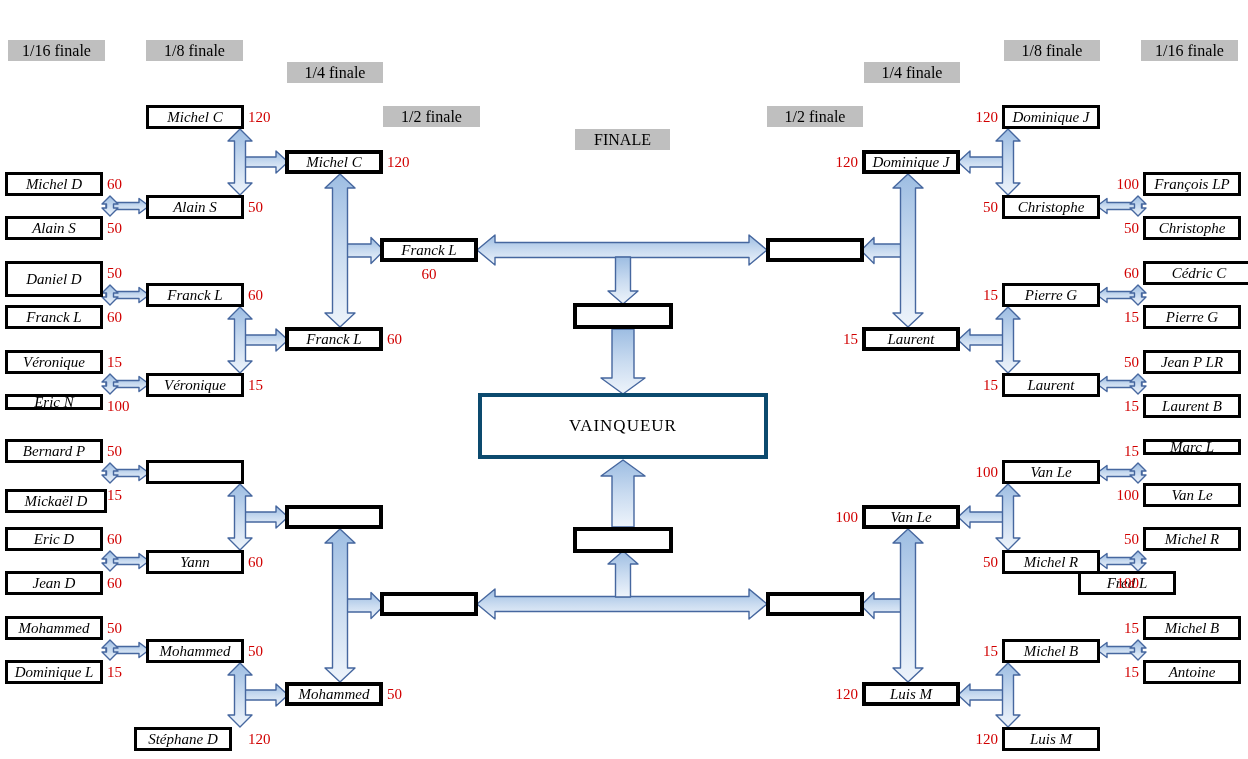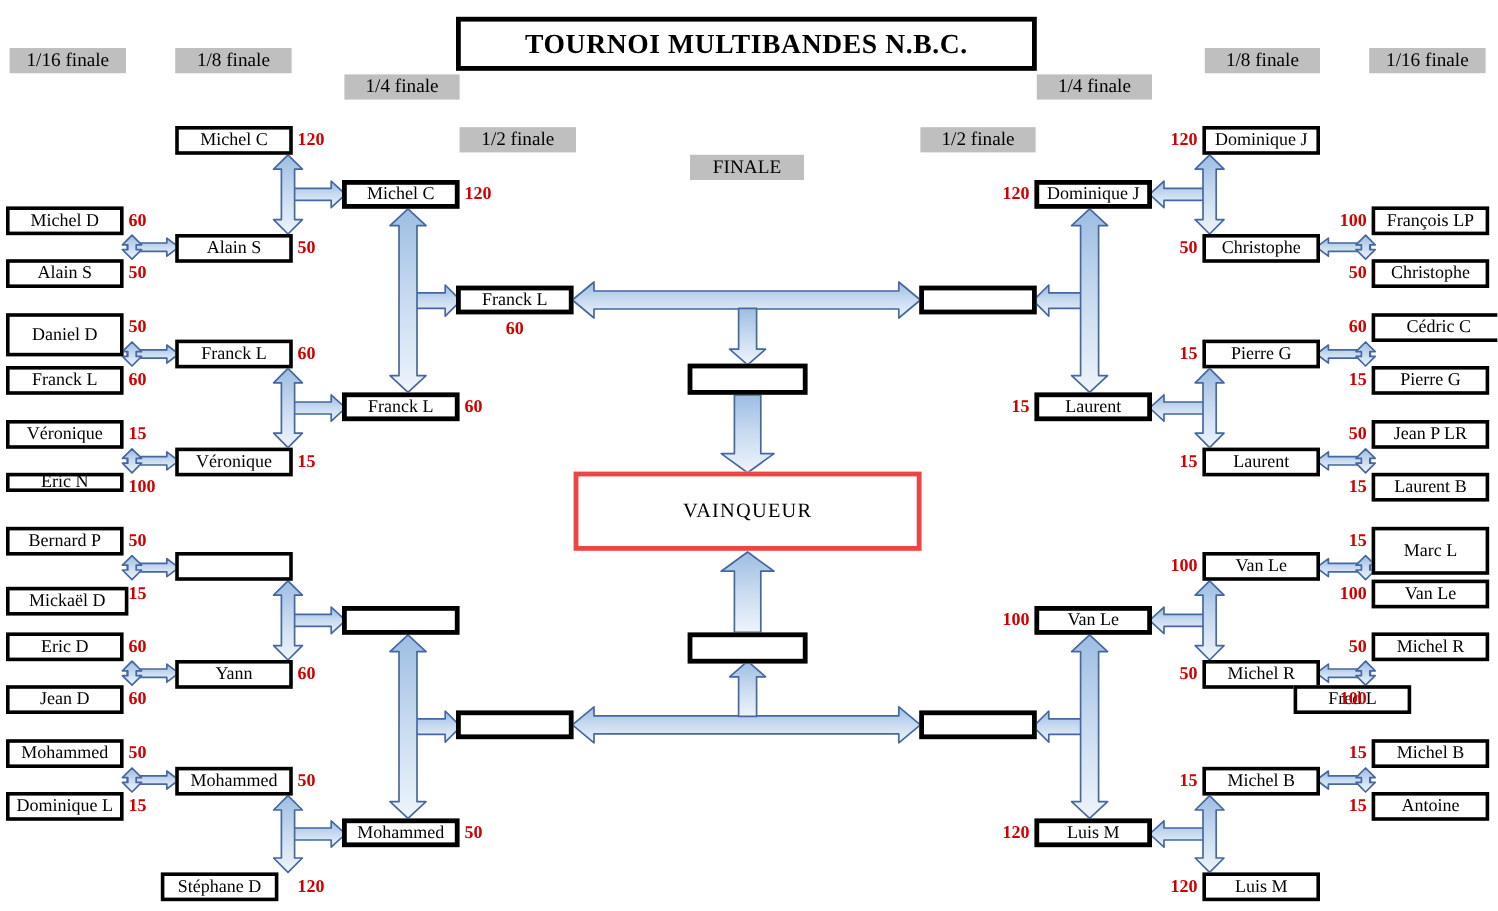--- a/index.html
+++ b/index.html
@@ -7,24 +7,24 @@
          font-family:"Liberation Serif","DejaVu Serif",serif;}
   #connectors{position:absolute;left:0;top:0;z-index:1;}
   .title-box{position:absolute;left:380px;top:14px;width:484px;height:45px;border:4px solid #000;
              box-sizing:border-box;display:flex;align-items:center;justify-content:center;
              font-weight:bold;font-size:23px;letter-spacing:.5px;background:#fff;z-index:3;}
   .rlabel{position:absolute;background:#bfbfbf;color:#000;font-size:16px;height:21px;line-height:21px;
           text-align:center;z-index:3;}
   .pbox{position:absolute;background:#fff;border:3px solid #000;box-sizing:border-box;
         display:flex;align-items:center;justify-content:center;z-index:2;}
   .pbox.thick{border-width:4px;}
-  .pname{font-size:15px;white-space:nowrap;color:#000;}
-  .pscore{position:absolute;font-size:15px;font-weight:bold;color:#d10000;height:20px;line-height:20px;
+  .pname{font-size:15px;white-space:nowrap;color:#000;font-style:italic;}
+  .pscore{position:absolute;font-size:15px;font-weight:normal;color:#d10000;height:20px;line-height:20px;
           z-index:3;white-space:nowrap;}
-  .vainqueur{position:absolute;left:478px;top:393px;width:290px;height:66px;border:4px solid #ef4444;
+  .vainqueur{position:absolute;left:478px;top:393px;width:290px;height:66px;border:4px solid #0c4a6e;
              box-sizing:border-box;display:flex;align-items:center;justify-content:center;
              font-size:17px;letter-spacing:1px;background:#fff;z-index:2;}
   .arrow{stroke:#46679f;stroke-width:1.4;stroke-linejoin:round;fill:url(#ag);}
 </style>
 </head>
 <body>
 
 <div id="stage">
 
   <svg id="connectors" width="1248" height="759" viewBox="0 0 1248 759">
@@ -84,23 +84,20 @@
       <polygon points="908,599 874,599 874,592.5 861,605.5 874,618.5 874,612 908,612" class="arrow"></polygon>
       <polygon points="908,529 923,543 915.5,543 915.5,668 923,668 908,682 893,668 900.5,668 900.5,543 893,543" class="arrow"></polygon>
       <polygon points="477,250 495,235 495,242.5 749,242.5 749,235 767,250 749,265 749,257.5 495,257.5 495,265" class="arrow"></polygon>
       <polygon points="615.5,257 615.5,291 608,291 623,304 638,291 630.5,291 630.5,257" class="arrow"></polygon>
       <polygon points="477,604 495,589 495,596.5 749,596.5 749,589 767,604 749,619 749,611.5 495,611.5 495,619" class="arrow"></polygon>
       <polygon points="615.5,597 615.5,564 608,564 623,551 638,564 630.5,564 630.5,597" class="arrow"></polygon>
       <polygon points="612,329 612,378 601,378 623,394 645,378 634,378 634,329" class="arrow"></polygon>
       <polygon points="612,527 612,476 601,476 623,460 645,476 634,476 634,527" class="arrow"></polygon>
     </svg>
 
-  <div class="title-box">
-    <span>TOURNOI MULTIBANDES N.B.C.</span>
-  </div>
 
   <div class="rlabel" style="left:8px;top:40px;width:97px">1/16 finale</div>
   <div class="rlabel" style="left:146px;top:40px;width:97px">1/8 finale</div>
   <div class="rlabel" style="left:287px;top:62px;width:96px">1/4 finale</div>
   <div class="rlabel" style="left:383px;top:106px;width:97px">1/2 finale</div>
   <div class="rlabel" style="left:575px;top:129px;width:95px">FINALE</div>
   <div class="rlabel" style="left:767px;top:106px;width:96px">1/2 finale</div>
   <div class="rlabel" style="left:864px;top:62px;width:96px">1/4 finale</div>
   <div class="rlabel" style="left:1004px;top:40px;width:96px">1/8 finale</div>
   <div class="rlabel" style="left:1141px;top:40px;width:97px">1/16 finale</div>
@@ -289,21 +286,21 @@
       </div>
       <div class="pscore" style="left:1093px;top:307px;width:46px;text-align:right">15</div>
       <div class="pbox" style="left:1143px;top:350px;width:98px;height:24px">
         <span class="pname">Jean P LR</span>
       </div>
       <div class="pscore" style="left:1093px;top:352px;width:46px;text-align:right">50</div>
       <div class="pbox" style="left:1143px;top:394px;width:98px;height:24px">
         <span class="pname">Laurent B</span>
       </div>
       <div class="pscore" style="left:1093px;top:396px;width:46px;text-align:right">15</div>
-      <div class="pbox" style="left:1143px;top:439px;width:98px;height:40px">
+      <div class="pbox" style="left:1143px;top:439px;width:98px;height:16px">
         <span class="pname">Marc L</span>
       </div>
       <div class="pscore" style="left:1093px;top:441px;width:46px;text-align:right">15</div>
       <div class="pbox" style="left:1143px;top:483px;width:98px;height:24px">
         <span class="pname">Van Le</span>
       </div>
       <div class="pscore" style="left:1093px;top:485px;width:46px;text-align:right">100</div>
       <div class="pbox" style="left:1143px;top:527px;width:98px;height:24px">
         <span class="pname">Michel R</span>
       </div>

